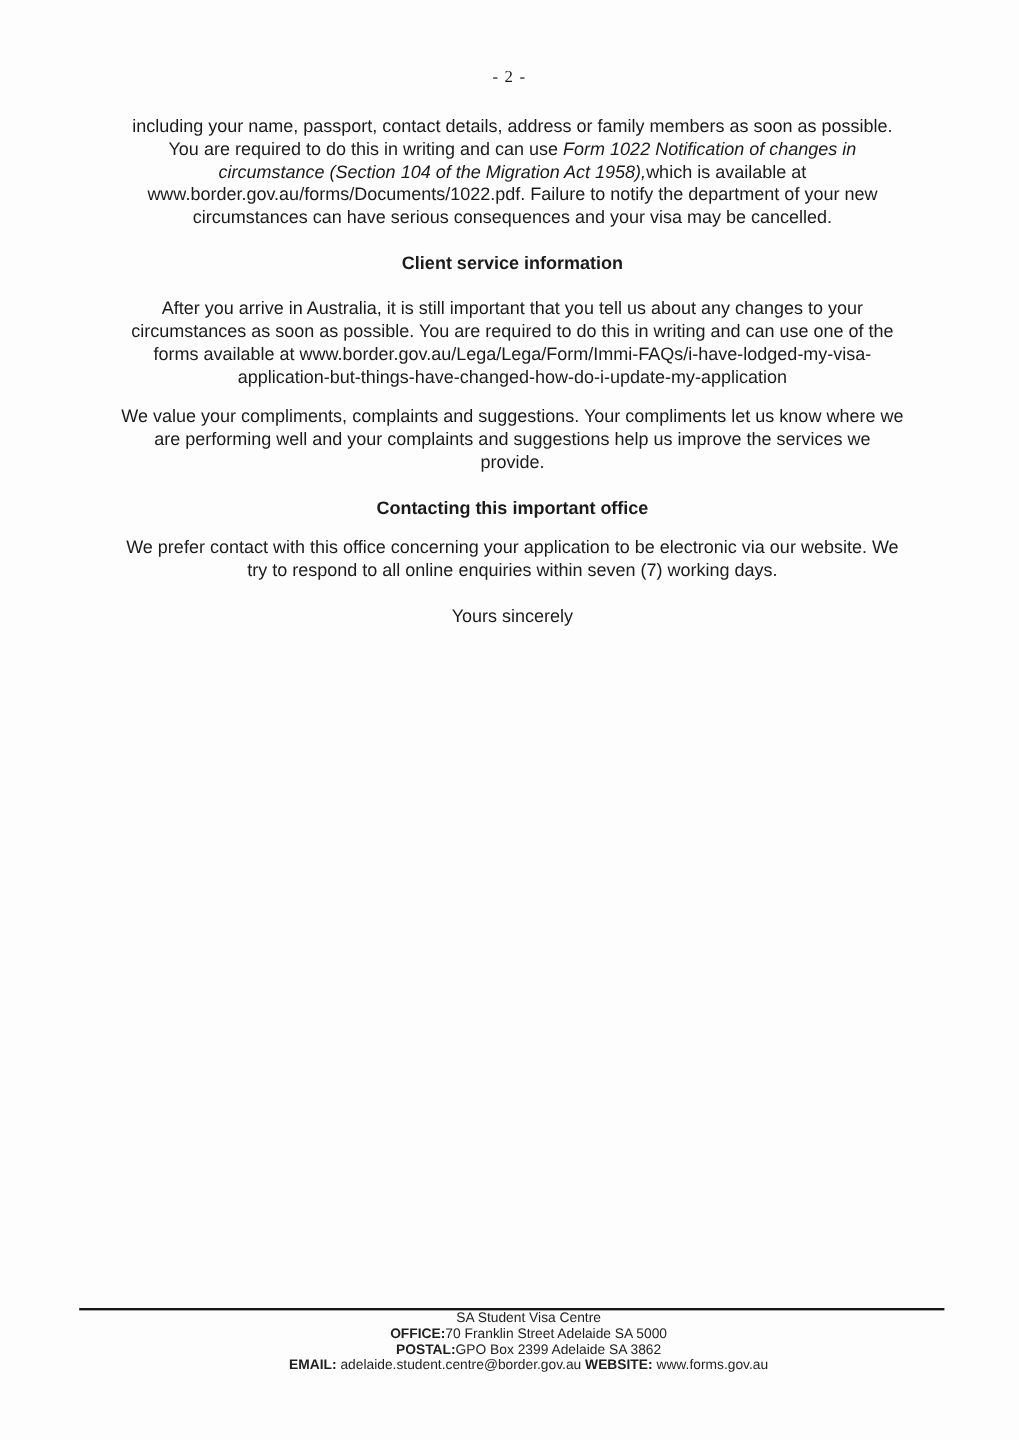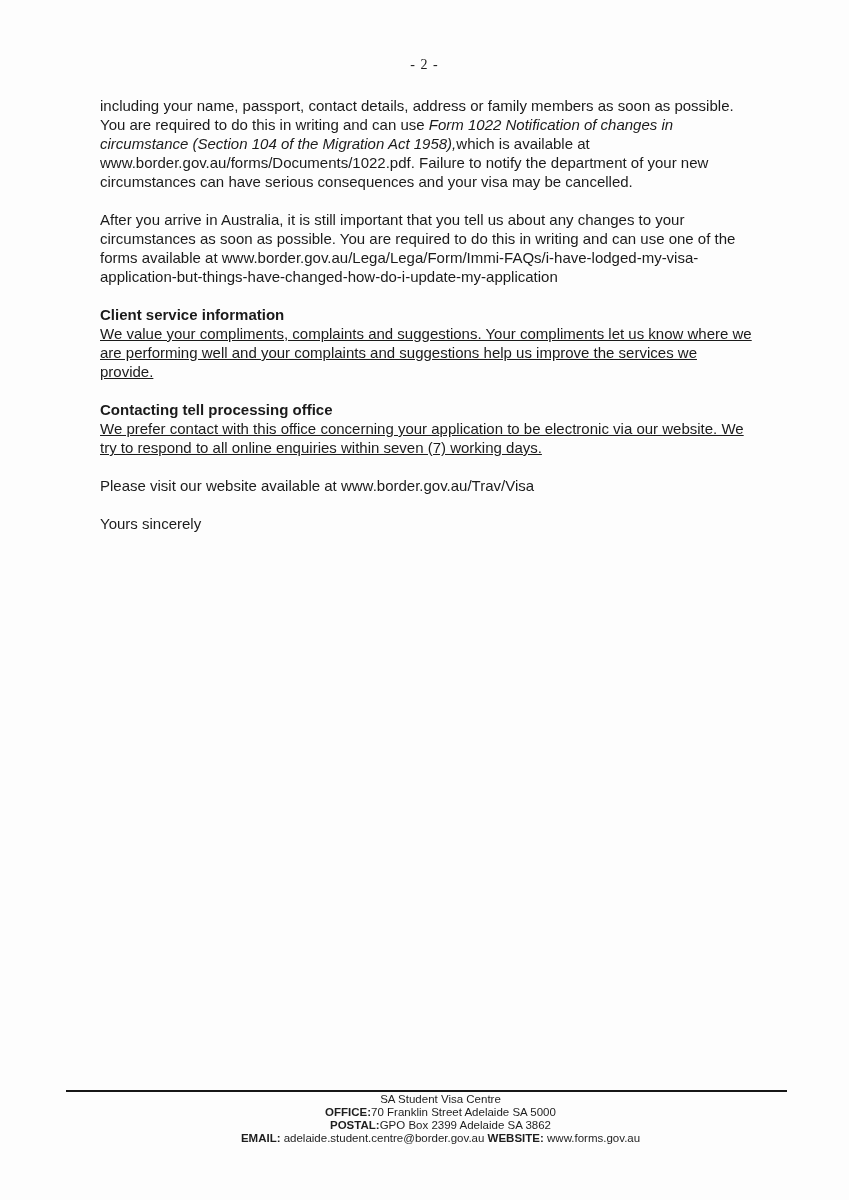--- a/index.html
+++ b/index.html
@@ -31,27 +31,27 @@
     position: absolute;
     top: 96px;
     left: 100px;
     width: 654px;
     font-size: 15px;
     line-height: 19px;
   }
   .para {
     margin: 19px 0 0 0;
     padding: 0;
+    text-align: center;
   }
   .para.first {
     margin-top: 0;
   }
   .para.flush {
-    margin-top: 0;
-    text-decoration: underline;
+    margin-top: 14px;
   }
   .heading {
     font-weight: bold;
   }
   .italic {
     font-style: italic;
   }
   .footer-rule {
     position: absolute;
     top: 1090px;
@@ -78,32 +78,31 @@
 <body>
 
 <div class="page">
 
   <div class="page-number">- 2 -</div>
 
   <div class="content">
 
     <p class="para first"><span>including your name, passport, contact details, address or family members as soon as possible. You are required to do this in writing and can use </span><span class="italic">Form 1022 Notification of changes in circumstance (Section 104 of the Migration Act 1958),</span><span>which is available at www.border.gov.au/forms/Documents/1022.pdf. Failure to notify the department of your new circumstances can have serious consequences and your visa may be cancelled.</span></p>
 
+    <p class="para heading">Client service information</p>
+
     <p class="para">After you arrive in Australia, it is still important that you tell us about any changes to your circumstances as soon as possible. You are required to do this in writing and can use one of the forms available at www.border.gov.au/Lega/Lega/Form/Immi-FAQs/i-have-lodged-my-visa-application-but-things-have-changed-how-do-i-update-my-application</p>
-
-    <p class="para heading">Client service information</p>
 
     <p class="para flush">We value your compliments, complaints and suggestions. Your compliments let us know where we are performing well and your complaints and suggestions help us improve the services we provide.</p>
 
 
-    <p class="para heading">Contacting tell processing office</p>
+    <p class="para heading">Contacting this important office</p>
 
     <p class="para flush">We prefer contact with this office concerning your application to be electronic via our website. We try to respond to all online enquiries within seven (7) working days.</p>
 
-    <p class="para">Please visit our website available at www.border.gov.au/Trav/Visa</p>
 
     <p class="para">Yours sincerely</p>
 
 
   </div>
 
   <div class="footer-rule"></div>
 
   <div class="footer">
     <div class="footer-line">SA Student Visa Centre</div>

